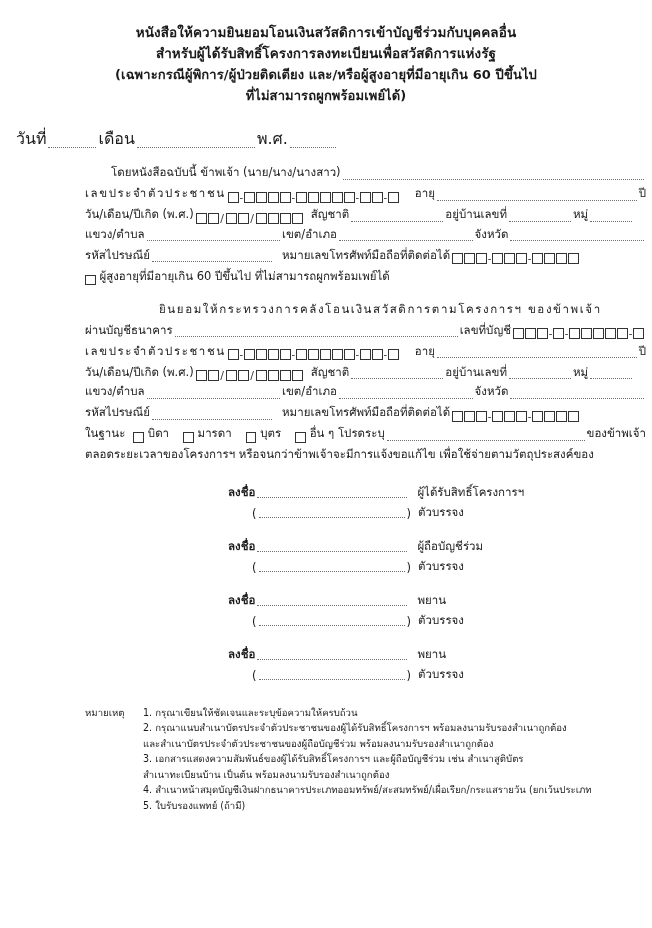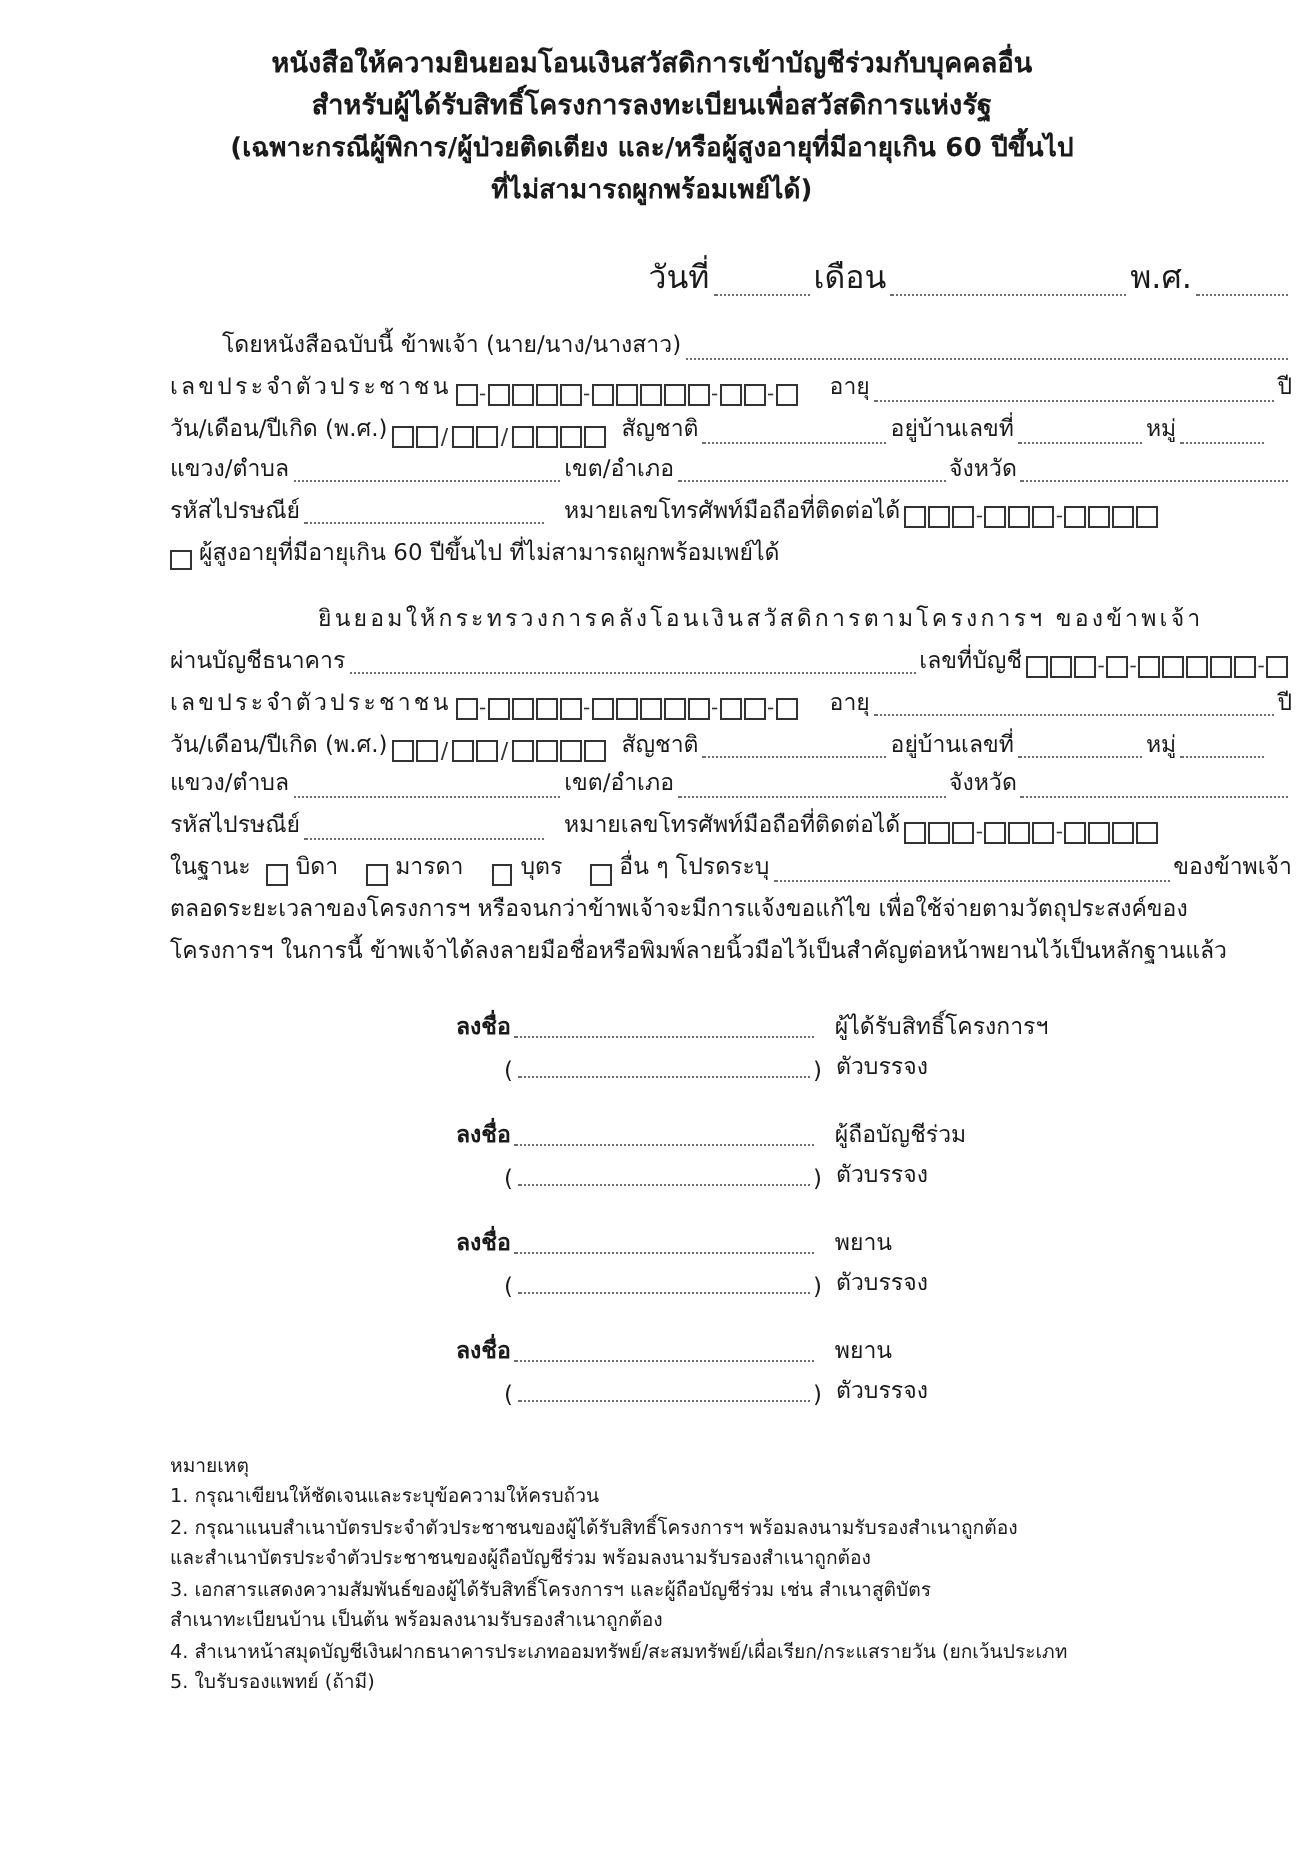--- a/index.html
+++ b/index.html
@@ -68,21 +68,21 @@
     height: 1px;
   }
   .dots.fixed-xs { flex: none; width: 42px; }
   .dots.fixed-s  { flex: none; width: 62px; }
   .dots.fixed-m  { flex: none; width: 92px; }
   .dots.fixed-l  { flex: none; width: 120px; }
 
   
   .date-row {
     display: flex;
-    justify-content: flex-end;
+    justify-content: flex-start;
     align-items: flex-end;
     white-space: nowrap;
     padding-right: 6px;
     margin-left: 16px;
   }
   .date-row .dots.d1 { flex: none; width: 48px; }
   .date-row .dots.d2 { flex: none; width: 118px; }
   .date-row .dots.d3 { flex: none; width: 46px; }
 
   
@@ -150,21 +150,20 @@
 
   
   .notes {
     padding: 0 4px 0 85px;
     font-size: 9.6px;
     line-height: 15.5px;
   }
   .notes-head {
     display: flex;
     white-space: nowrap;
-    flex-direction: column;
   }
   .notes-label { flex: none; width: 58px; }
   .notes-list { flex: 1 1 auto; }
   .note-item { white-space: nowrap; }
   .note-cont { white-space: nowrap; }
 </style>
 </head>
 <body>
 
 <div class="page">
@@ -405,23 +404,20 @@
       <span class="cb-group" style="margin-right:0">
         <span class="cb"></span>
         <span class="lbl">อื่น ๆ โปรดระบุ</span>
       </span>
       <span class="dots"></span>
       <span class="lbl">ของข้าพเจ้า</span>
     </div>
 
     <div class="row tall">
       <span class="lbl">ตลอดระยะเวลาของโครงการฯ หรือจนกว่าข้าพเจ้าจะมีการแจ้งขอแก้ไข เพื่อใช้จ่ายตามวัตถุประสงค์ของ</span>
-    </div>
-    <div class="row tall">
-      <span class="lbl">โครงการฯ ในการนี้ ข้าพเจ้าได้ลงลายมือชื่อหรือพิมพ์ลายนิ้วมือไว้เป็นสำคัญต่อหน้าพยานไว้เป็นหลักฐานแล้ว</span>
     </div>
   </div>
 
   <div class="spacer-16"></div>
 
   <div class="sig-area">
 
     <div class="sig-group">
       <div class="sig-line">
         <span class="lead">ลงชื่อ</span>

